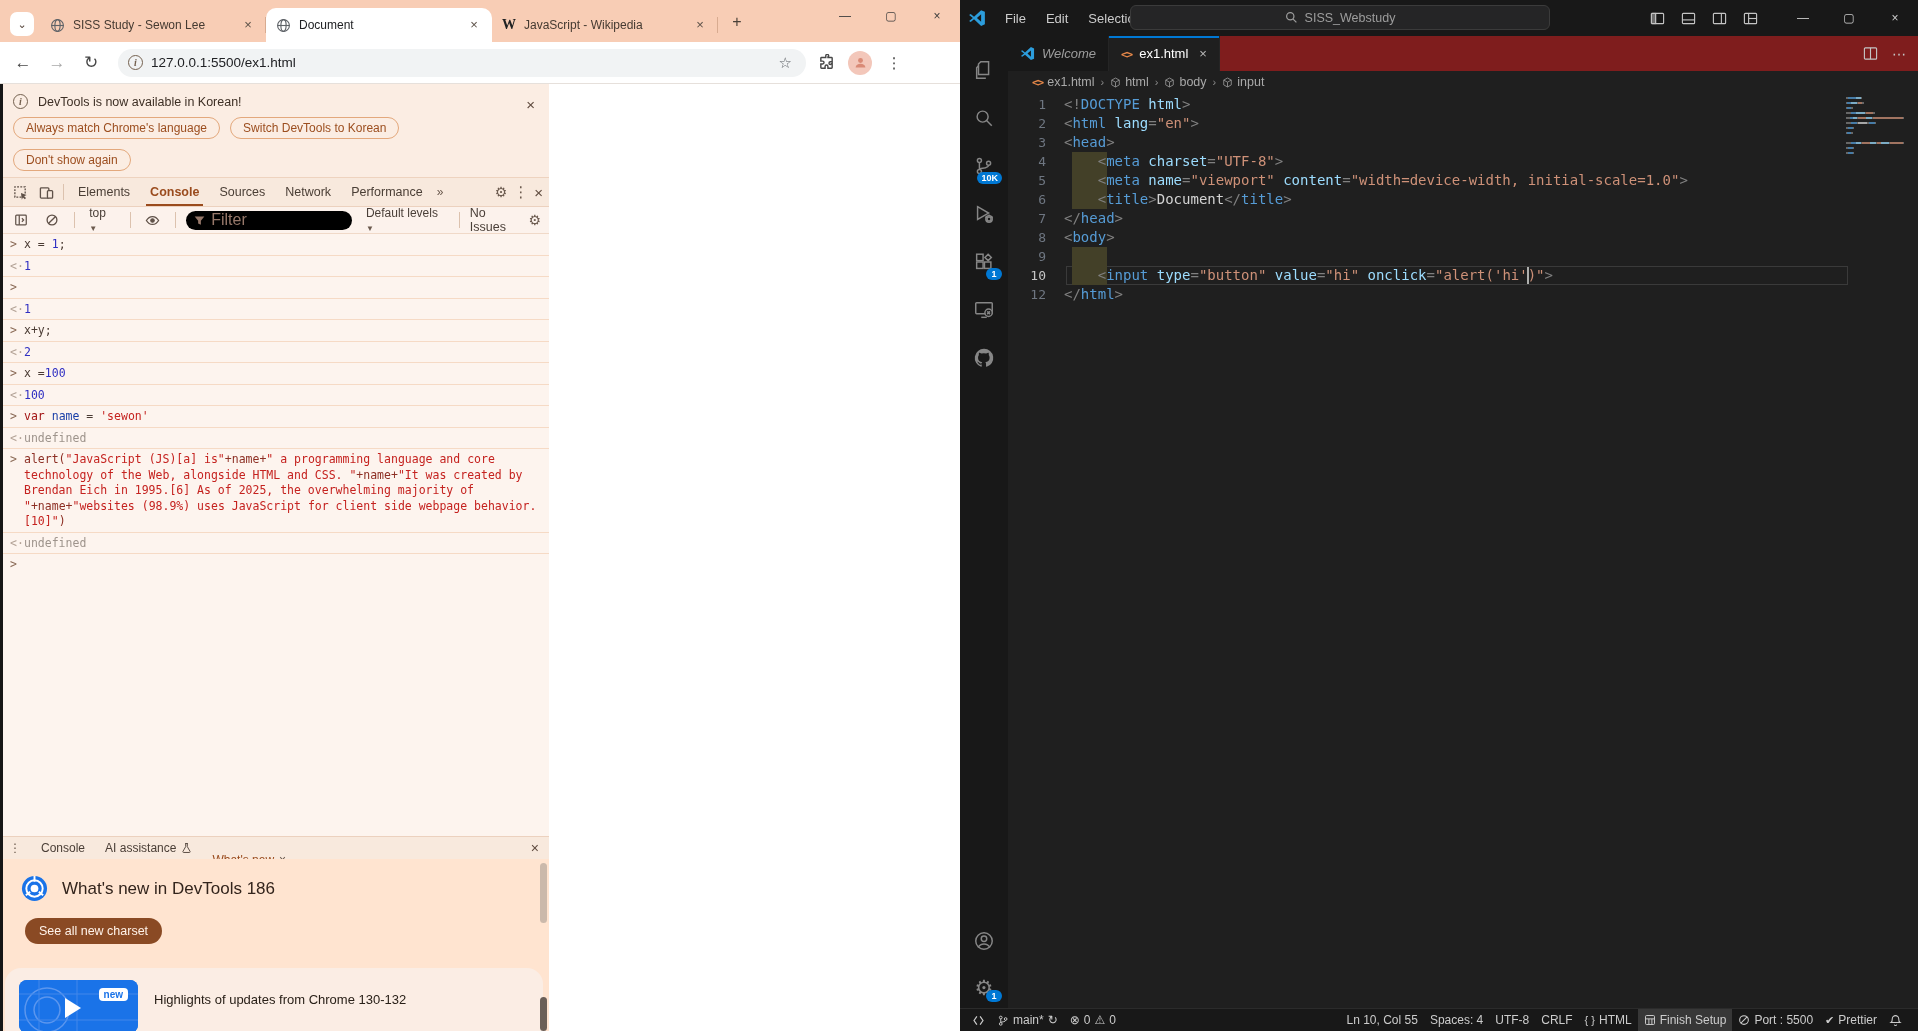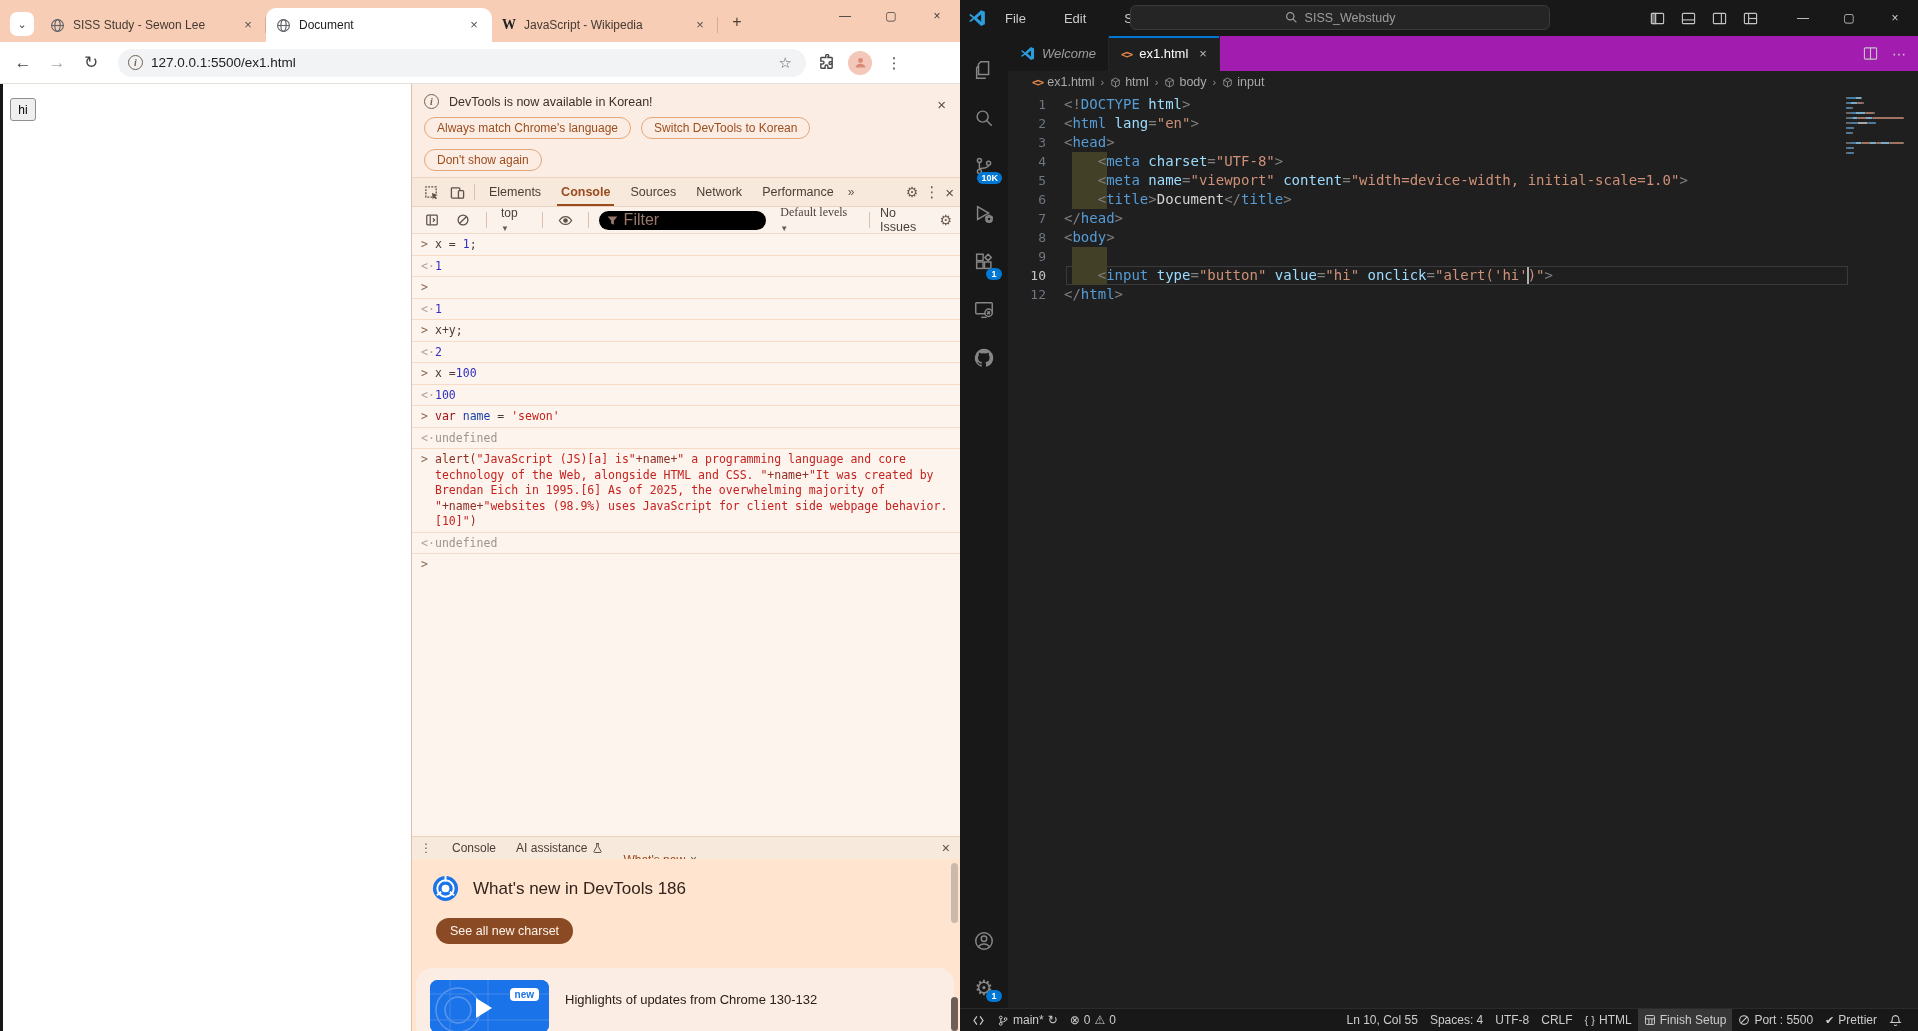--- a/index.html
+++ b/index.html
@@ -105,39 +105,39 @@
     border-radius:4px; padding:1px 5px; font-weight:bold; }
   .wn-card-title { font-size:13px; color:#292018; margin-top:12px; }
   .wn-scroll { position:absolute; right:2px; top:4px; width:7px; height:60px; background:#cbb9ab; border-radius:4px; }
   .wn-scroll2 { position:absolute; right:2px; bottom:0; width:7px; height:34px; background:#6b5f57; border-radius:4px; }
 
   
   .vscode { position:absolute; left:960px; top:0; width:958px; height:1031px; background:#1f1f1f;
     color:#ccc; display:flex; flex-direction:column; }
   .vs-title { height:36px; background:#181818; display:flex; align-items:center; padding:0 8px;
     position:relative; }
-  .vs-menus { display:flex; gap:20px; margin-left:10px;align-items:center; }
+  .vs-menus { display:flex; gap:2px; margin-left:10px;align-items:center; }
   .vs-menu { font-size:13px; color:#ccc; padding:3px 9px; border-radius:5px; }
   .vs-nav { display:flex; gap:14px; margin-left:26px; color:#c5c5c5; font-size:14px; }
   .cmd-center { position:absolute; left:170px; top:5px; width:420px; height:25px; background:#252526;
     border:1px solid #3b3b3b; border-radius:6px; display:flex; align-items:center; justify-content:center;
     gap:7px; color:#9d9d9d; font-size:12.5px; }
   .vs-layout-icons { position:absolute; right:160px; display:flex; gap:16px; color:#c5c5c5; }
   .vs-wc { position:absolute; right:0; top:0; height:36px; display:flex; }
   .vs-wc .wc { height:36px; color:#cccccc; }
   .vs-main { flex:1; display:flex; min-height:0; }
   .activitybar { width:48px; background:#181818; display:flex; flex-direction:column; align-items:center;
     padding-top:10px; position:relative; }
   .ab-ico { position:relative; width:48px; height:48px; display:flex; align-items:center; justify-content:center;
     color:#868686; }
   .ab-badge { position:absolute; right:6px; bottom:6px; background:#0078d4; color:#fff; font-size:9px;
     border-radius:9px; padding:1px 4px; min-width:16px; text-align:center; font-weight:bold; }
   .ab-bottom { margin-top:auto; padding-bottom:6px; }
   .editor-col { flex:1; display:flex; flex-direction:column; min-width:0; }
-  .vs-tabbar { height:35px; background:#a21caf; display:flex; align-items:stretch; position:relative;gap:14px; }
+  .vs-tabbar { height:35px; background:#7f1d1d; display:flex; align-items:stretch; position:relative;gap:14px; }
   .vs-tab { display:flex; align-items:center; gap:7px; padding:0 12px; font-size:13px; color:#9d9d9d;
     background:#181818; border-right:1px solid #252525; position:relative; }
   .vs-tab.active { background:#1f1f1f; color:#fff; }
   .vs-tab.active:before { content:""; position:absolute; top:0; left:0; right:0; height:1.5px; background:#0078d4; }
   .vs-tab .tx { font-size:13px; }
   .vs-tab.preview .tx { font-style:italic; }
   .vs-tab .x { color:#bbb; font-size:13px; margin-left:4px; }
   .vs-tab-actions { margin-left:auto; display:flex; align-items:center; gap:14px; padding-right:12px; color:#c5c5c5; }
   .breadcrumb { height:22px; background:#1f1f1f; display:flex; align-items:center; gap:4px;
     padding-left:24px; font-size:12.5px; color:#a9a9a9; }
@@ -235,23 +235,20 @@
           <svg width="13" height="13" viewBox="0 0 16 16" fill="#d98a76">
               <circle cx="8" cy="5.5" r="3"></circle>
               <path d="M2 14c0-3 3-4.5 6-4.5s6 1.5 6 4.5z"></path>
             </svg>
         </span>
       </div>
       <div class="tb-ico kebab">⋮</div>
     </div>
 
     <div class="bcontent">
-      <div class="page">
-        <button class="hi-btn">hi</button>
-      </div>
 
       <div class="devtools">
         <div class="dt-infobar">
           <div class="row1">
             <span class="ico-i-circle">i</span>
             <span class="dt-msg">DevTools is now available in Korean!</span>
           </div>
           <div class="dt-ibtns" id="dt-infobar-btns">
               <button class="dt-btn">Always match Chrome's language</button>
               <button class="dt-btn">Switch DevTools to Korean</button>
@@ -314,21 +311,21 @@
                 <circle cx="8" cy="8" r="1.8" fill="#5f5148"></circle>
             </svg>
           </span>
           <span class="dt-vsep"></span>
           <div class="filter-pill">
             <svg width="11" height="11" viewBox="0 0 16 16" fill="#97786a">
                 <path d="M1 2h14L10 8.5V14l-4-1.8V8.5z"></path>
               </svg>
             <span>Filter</span>
           </div>
-          <span class="dt-drop" style="margin-left:4px;font-family:Liberation Serif, serif;">
+          <span class="dt-drop" style="margin-left:4px;">
             <span>Default levels</span> <span class="caret">▼</span>
           </span>
           <span class="dt-vsep"></span>
           <span class="dt-issues">No Issues</span>
           <div style="margin-left:auto;">
             <span class="gear">⚙</span>
           </div>
         </div>
 
         <div class="console" id="console-rows">

